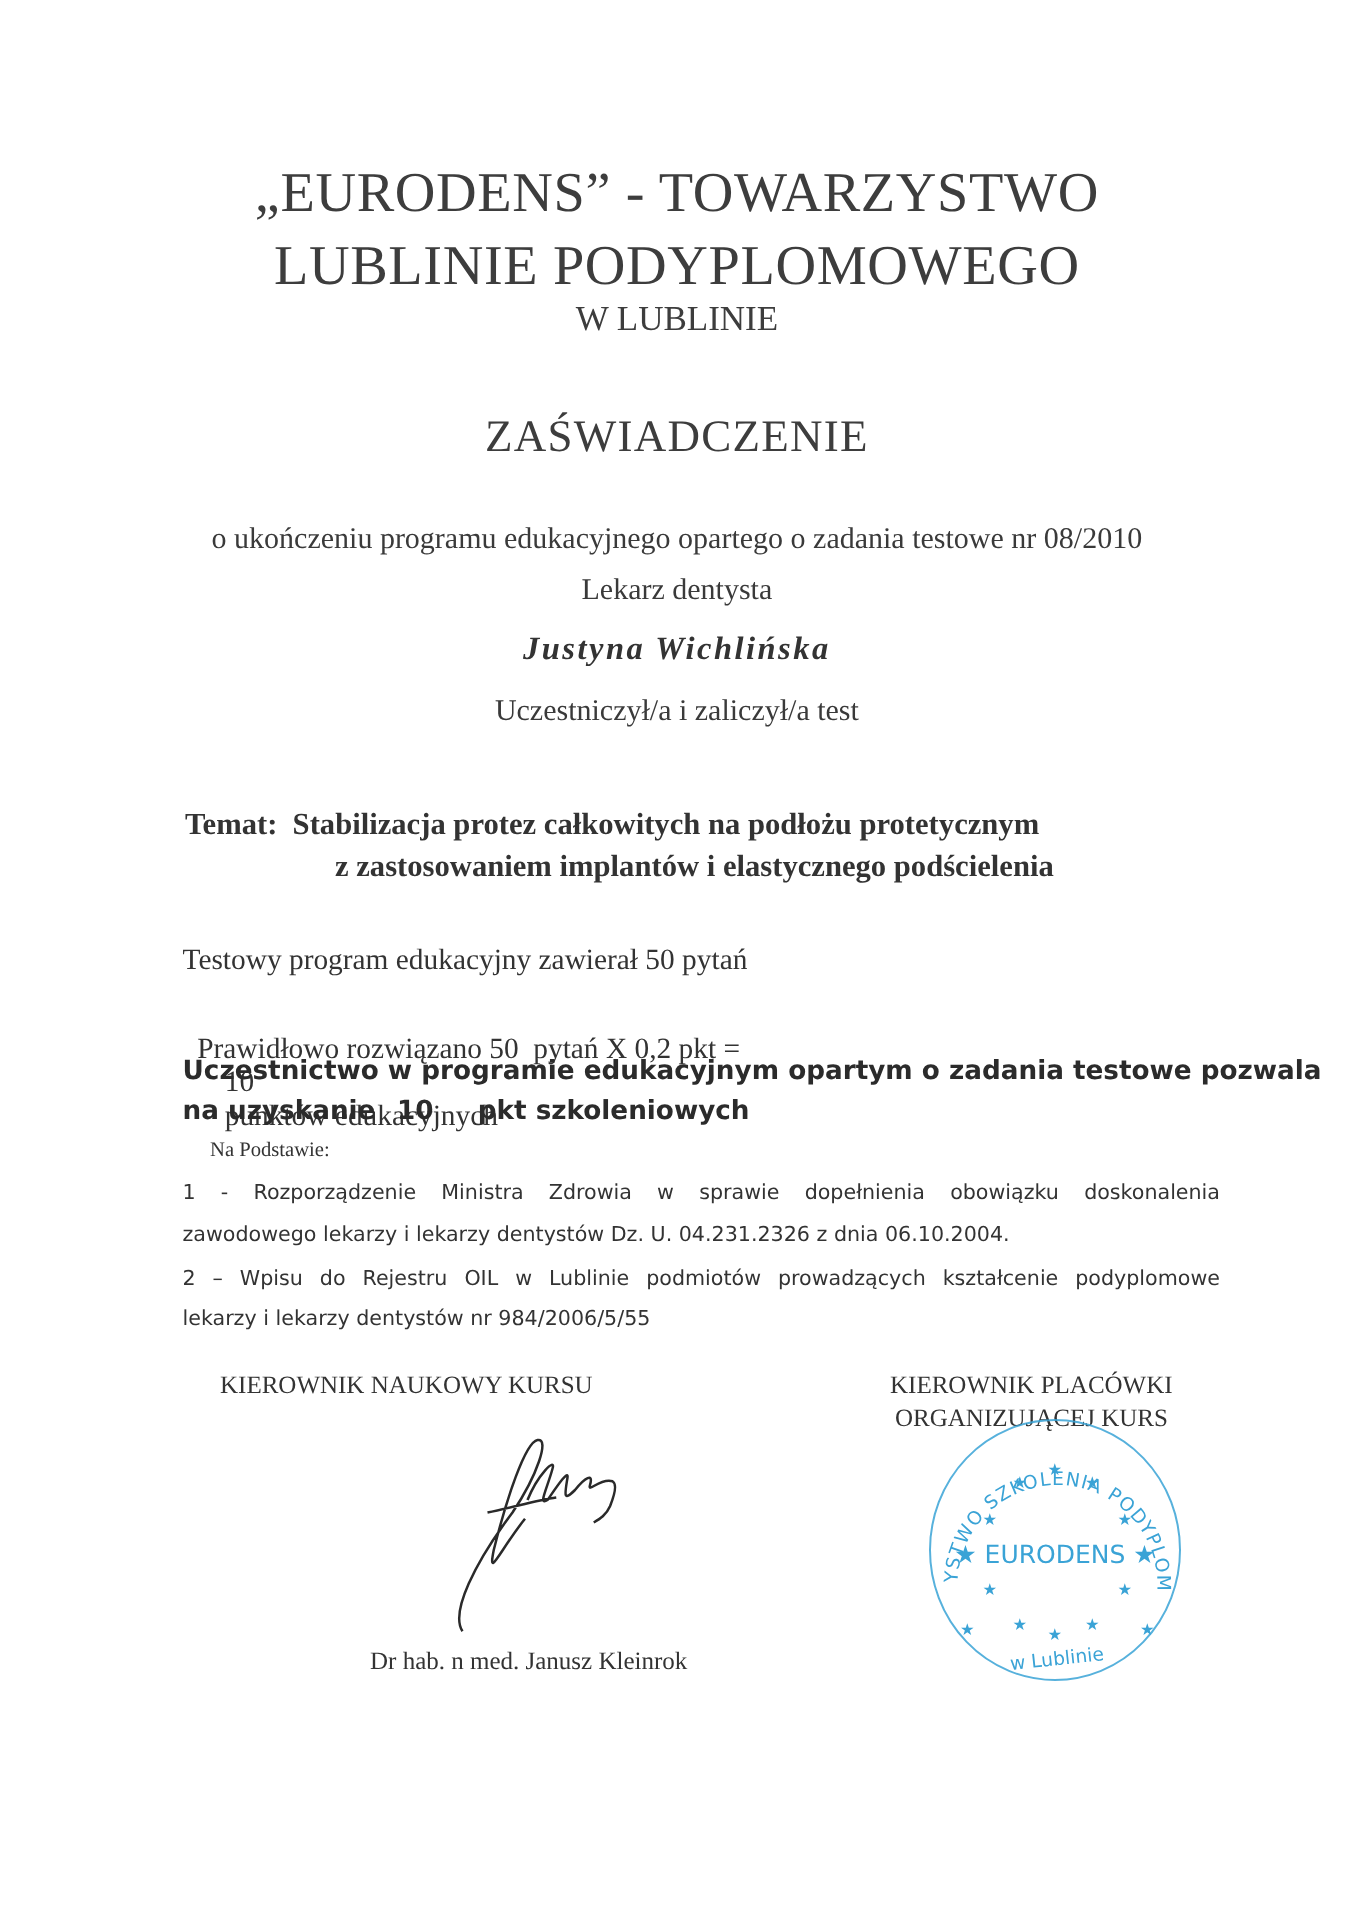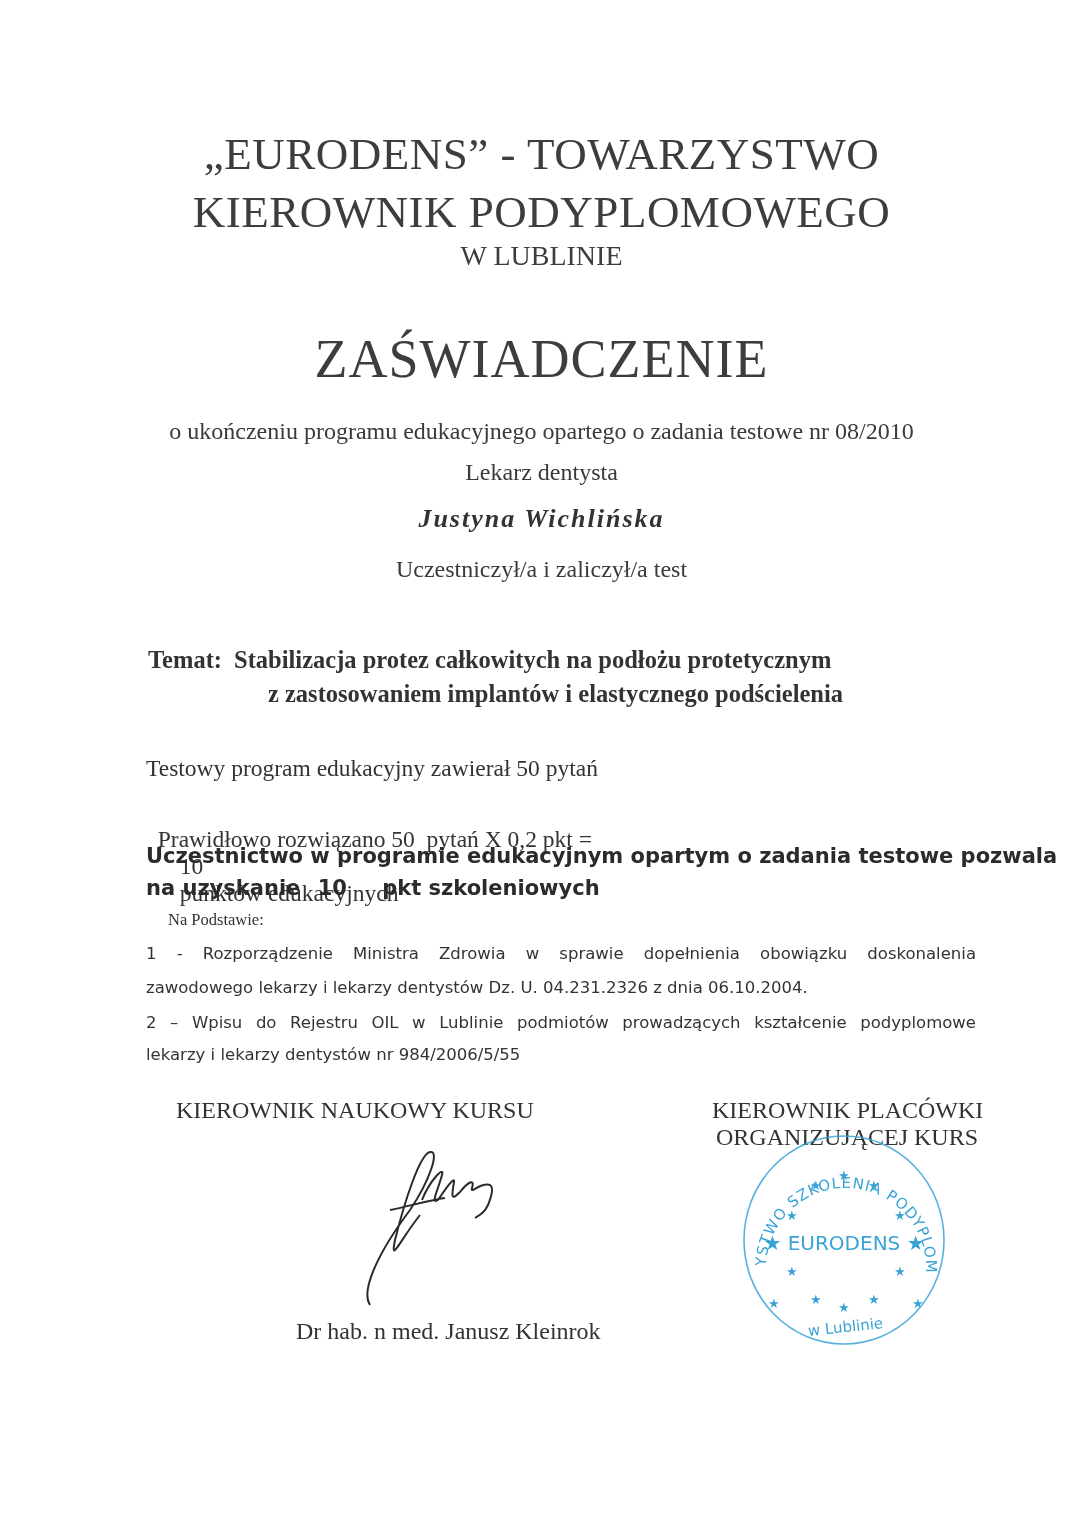--- a/index.html
+++ b/index.html
@@ -3,35 +3,35 @@
 <meta charset="utf-8">
 <style>
   html, body { margin:0; padding:0; background:#ffffff; }
   body { width:1083px; height:1536px; position:relative; overflow:hidden; color:#3a3a3a; }
   .serif { font-family:"Liberation Serif","DejaVu Serif",serif; }
   .sans { font-family:"DejaVu Sans","Liberation Sans",sans-serif; }
   .abs { position:absolute; }
   .center { left:0; width:1083px; text-align:center; }
   .h-org { font-size:45px; letter-spacing:0.5px; color:#3d3d3d; }
   .h-city { font-size:28px; color:#3d3d3d; }
-  .h-title { font-size:54px; letter-spacing:1px; color:#3d3d3d; }
+  .h-title { font-size:36px; letter-spacing:1px; color:#3d3d3d; }
   .line { font-size:24px; color:#3a3a3a; }
   .name { font-size:26px; font-weight:bold; font-style:italic; letter-spacing:2px; color:#333; }
   .topic { font-size:24.5px; font-weight:bold; color:#333; }
   .body-serif { font-size:23.5px; color:#333; }
   .bold-sans { font-size:21px; font-weight:bold; color:#2b2b2b; }
   .small-sans { font-size:16.5px; color:#333; }
-  .sig-label { font-size:24px; color:#333; }
+  .sig-label { font-size:20px; color:#333; }
   .stamp { color:#3aa3d6; }
 </style>
 </head>
 <body>
 
 <div class="abs center serif h-org" style="top:128px;">„EURODENS” - TOWARZYSTWO</div>
-<div class="abs center serif h-org" style="top:186px;">KIEROWNIK PODYPLOMOWEGO</div>
+<div class="abs center serif h-org" style="top:186px;">LUBLINIE PODYPLOMOWEGO</div>
 <div class="abs center serif h-city" style="top:240px;">W LUBLINIE</div>
 
 <div class="abs center serif h-title" style="top:328px;">ZAŚWIADCZENIE</div>
 
 <div class="abs center serif line" style="top:418px;">o ukończeniu programu edukacyjnego opartego o zadania testowe  nr 08/2010</div>
 <div class="abs center serif line" style="top:459px;">Lekarz  dentysta</div>
 <div class="abs center serif name" style="top:504px;">Justyna Wichlińska</div>
 <div class="abs center serif line" style="top:556px;">Uczestniczył/a  i zaliczył/a  test</div>
 
 <div class="abs serif topic" style="top:646px; left:148px; width:820px;">

